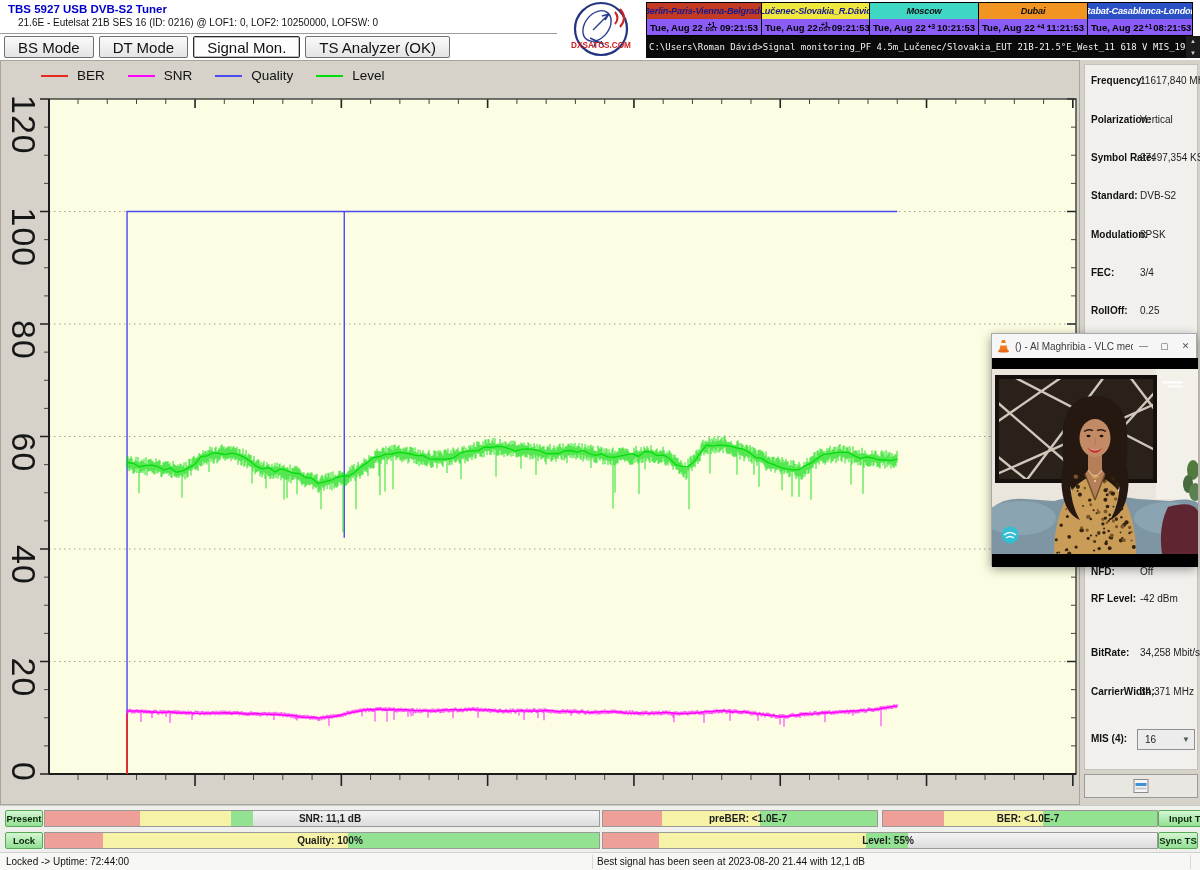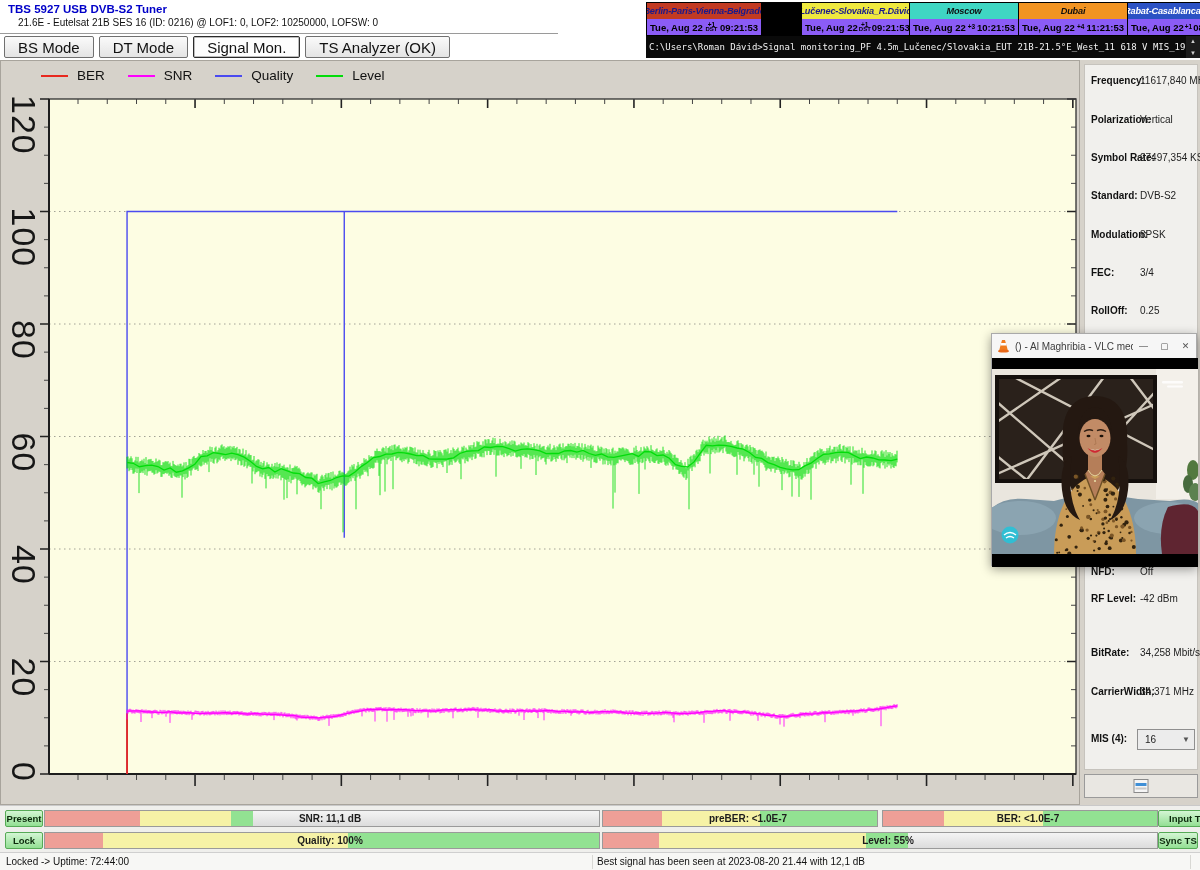--- a/index.html
+++ b/index.html
@@ -80,34 +80,49 @@
     <div class="title">TBS 5927 USB DVB-S2 Tuner</div>
     <div class="subtitle">21.6E - Eutelsat 21B  SES 16 (ID: 0216) @ LOF1: 0, LOF2: 10250000, LOFSW: 0</div>
     <div class="hdr-divider"></div>
     <div class="tabs" id="tabs">
         <div class="tab">BS Mode</div>
         <div class="tab">DT Mode</div>
         <div class="tab active">Signal Mon.</div>
         <div class="tab">TS Analyzer (OK)</div>
       </div>
 
+    <div class="logo-box">
+      <svg width="89" height="59" viewBox="0 0 89 59">
+        <circle cx="44" cy="29" r="26" fill="#ffffff" stroke="#23347e" stroke-width="2.2"></circle>
+        <g stroke="#2a3c8e" stroke-width="1.4" fill="none">
+          <ellipse cx="40" cy="26" rx="12" ry="17" transform="rotate(38 40 26)"></ellipse>
+          <path d="M33,38 L46,44 M39,40 L37,47 M44,41 L47,47"></path>
+          <path d="M36,30 L52,14 M52,14 L48,20 M52,14 L45,16"></path>
+        </g>
+        <g stroke="#cc2222" stroke-width="2" fill="none">
+          <path d="M58,12 q5,6 0,12"></path>
+          <path d="M63,9 q8,9 0,18"></path>
+        </g>
+        <text x="44" y="48" text-anchor="middle" font-size="8.2" font-weight="bold" fill="#cc1f1f" font-family="Liberation Sans, sans-serif">DXSATCS.COM</text>
+      </svg>
+    </div>
 
     <div class="clocks" id="clocks">
         <div class="clock" style="width: 115px;">
           <div class="clock-label" style="background: rgb(194, 58, 34); color: rgb(26, 26, 140);">Berlin-Paris-Vienna-Belgrade</div>
           <div class="clock-time">
             <span>Tue, Aug 22</span>
             <span class="tzb">
               <span class="sup">+1</span>
               <span class="dst">DST</span>
             </span>
             <span>09:21:53</span>
           </div>
         </div>
-        <div class="clock" style="width: 108px; margin-left: 40px;">
+        <div class="clock" style="width: 108px;">
           <div class="clock-label" style="background: rgb(239, 233, 63); color: rgb(26, 26, 140);">Lučenec-Slovakia_R.Dávid</div>
           <div class="clock-time">
             <span>Tue, Aug 22</span>
             <span class="tzb">
               <span class="sup">+1</span>
               <span class="dst">DST</span>
             </span>
             <span>09:21:53</span>
           </div>
         </div>

